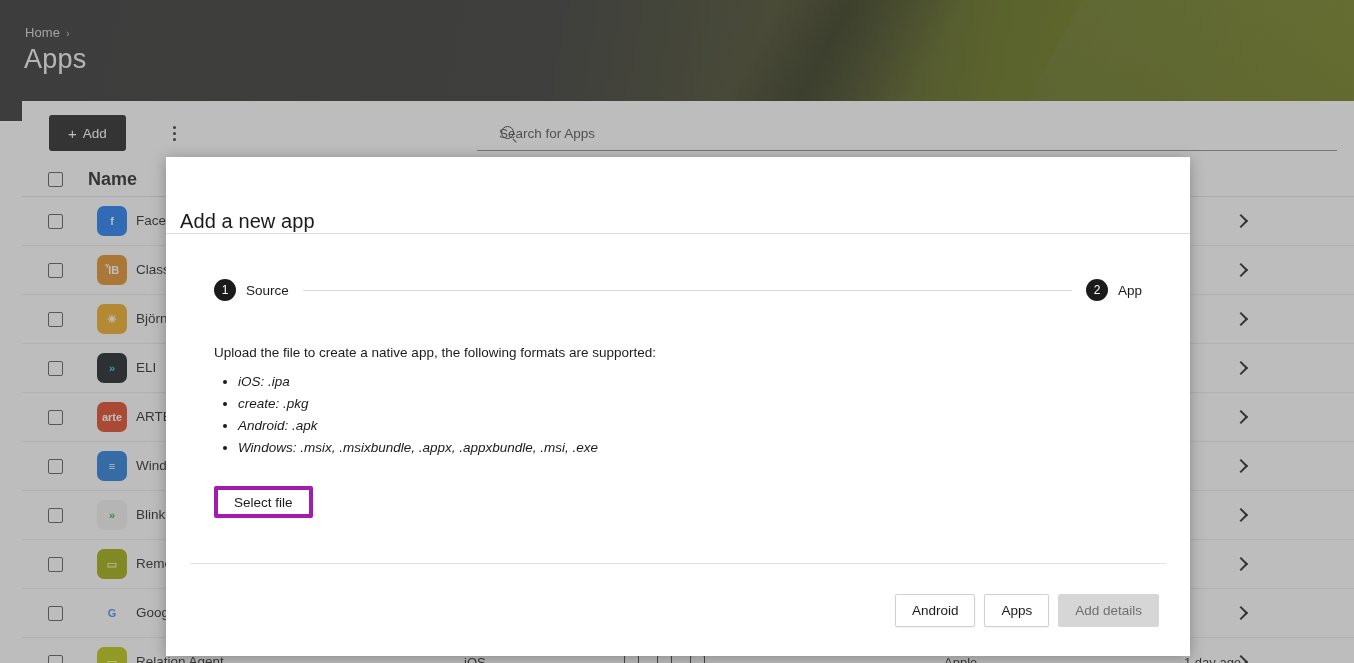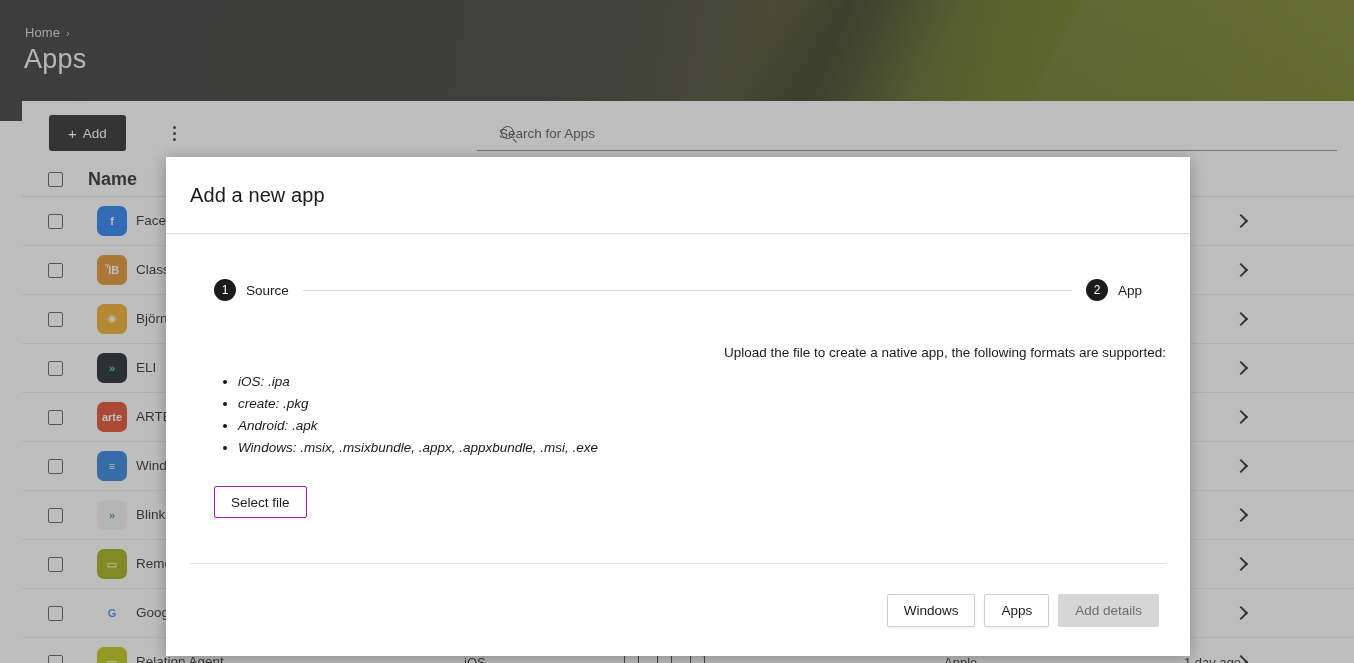--- a/index.html
+++ b/index.html
@@ -237,22 +237,22 @@
     background: #ffffff;
     z-index: 30;
     box-shadow: 0 2px 14px rgba(0,0,0,0.28);
     display: flex;
     flex-direction: column;
   }
   .modal-head {
     height: 77px;
     border-bottom: 1px solid #dcdcdc;
     display: flex;
-    align-items: center;
-    padding-left: 24px;
+    align-items: flex-end;
+    padding-left: 14px;
     box-sizing: border-box;
   }
   .modal-title {
     font-size: 20px;
     color: #1b1b1b;
     font-weight: 400;
     letter-spacing: .1px;
   }
   .modal-body {
     flex: 1;
@@ -293,38 +293,37 @@
     flex: 1 1 auto;
     height: 1px;
     background: #d8d8d8;
     margin: 0 14px;
   }
 
   .intro {
     margin: 44px 0 0 24px;
     font-size: 13.5px;
     color: #1b1b1b;
-    text-align: right;
   }
   ul.formats {
     margin: 14px 0 0 24px;
     padding-left: 24px;
   }
   ul.formats li {
     font-size: 13.5px;
     color: #1b1b1b;
     margin-bottom: 7px;
     font-style: italic;
   }
   .btn-select {
     margin: 24px 0 0 24px;
     height: 32px;
     padding: 0 16px;
     background: #ffffff;
-    border: 1px solid #a21caf;
+    border: 4px solid #a21caf;
     border-radius: 2px;
     font-size: 13.5px;
     font-family: "Liberation Sans", sans-serif;
     color: #1b1b1b;
     cursor: pointer;
     box-shadow: 0 1px 1px rgba(0,0,0,0.05);
   }
 
   .modal-divider {
     position: absolute;
@@ -579,17 +578,17 @@
         <li>Android: .apk</li>
         <li>Windows: .msix, .msixbundle, .appx, .appxbundle, .msi, .exe</li>
       </ul>
 
     <button class="btn-select">Select file</button>
 
     <div class="modal-divider"></div>
   </div>
 
   <div class="modal-foot">
-    <button class="btn btn-secondary">Windows</button>
+    <button class="btn btn-secondary">Android</button>
     <button class="btn btn-secondary">Apps</button>
     <button class="btn btn-disabled">Add details</button>
   </div>
 </div>
 
 </body></html>

